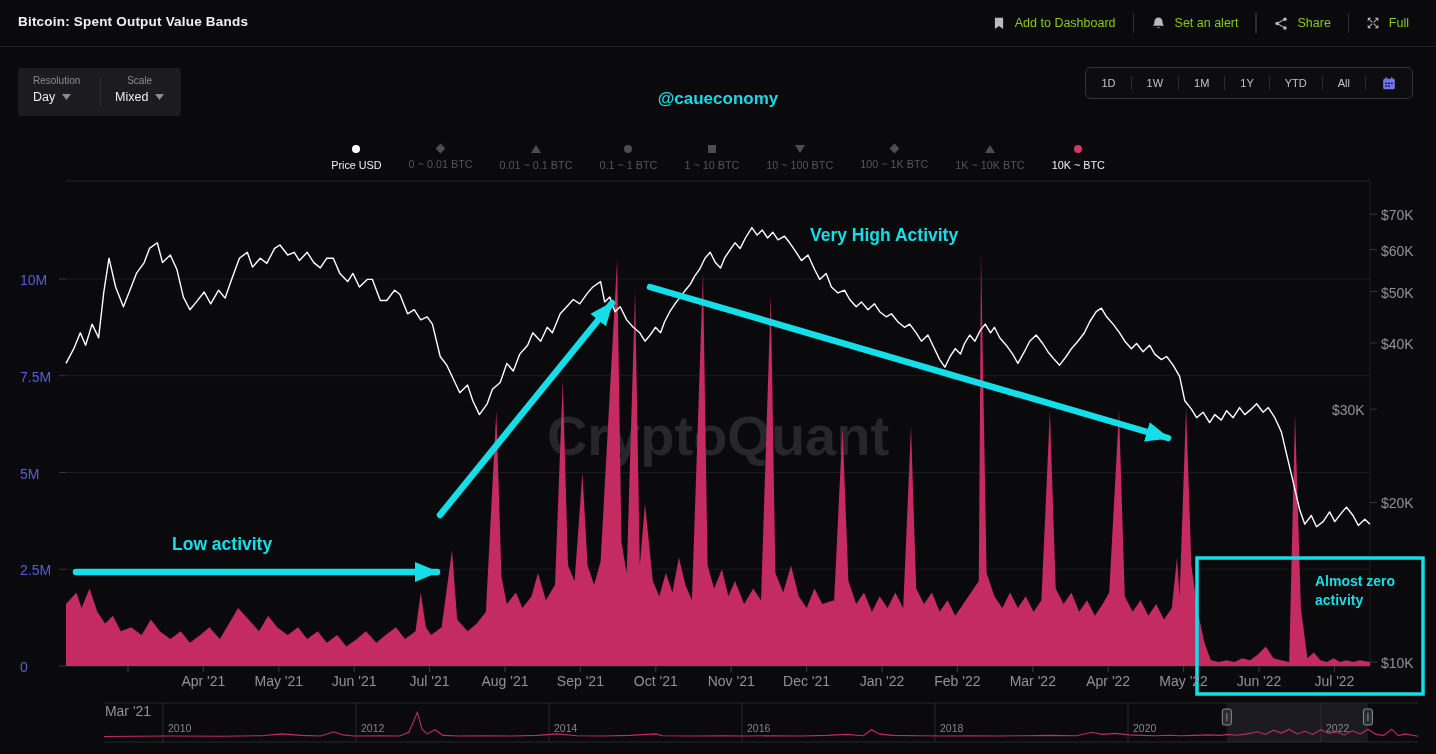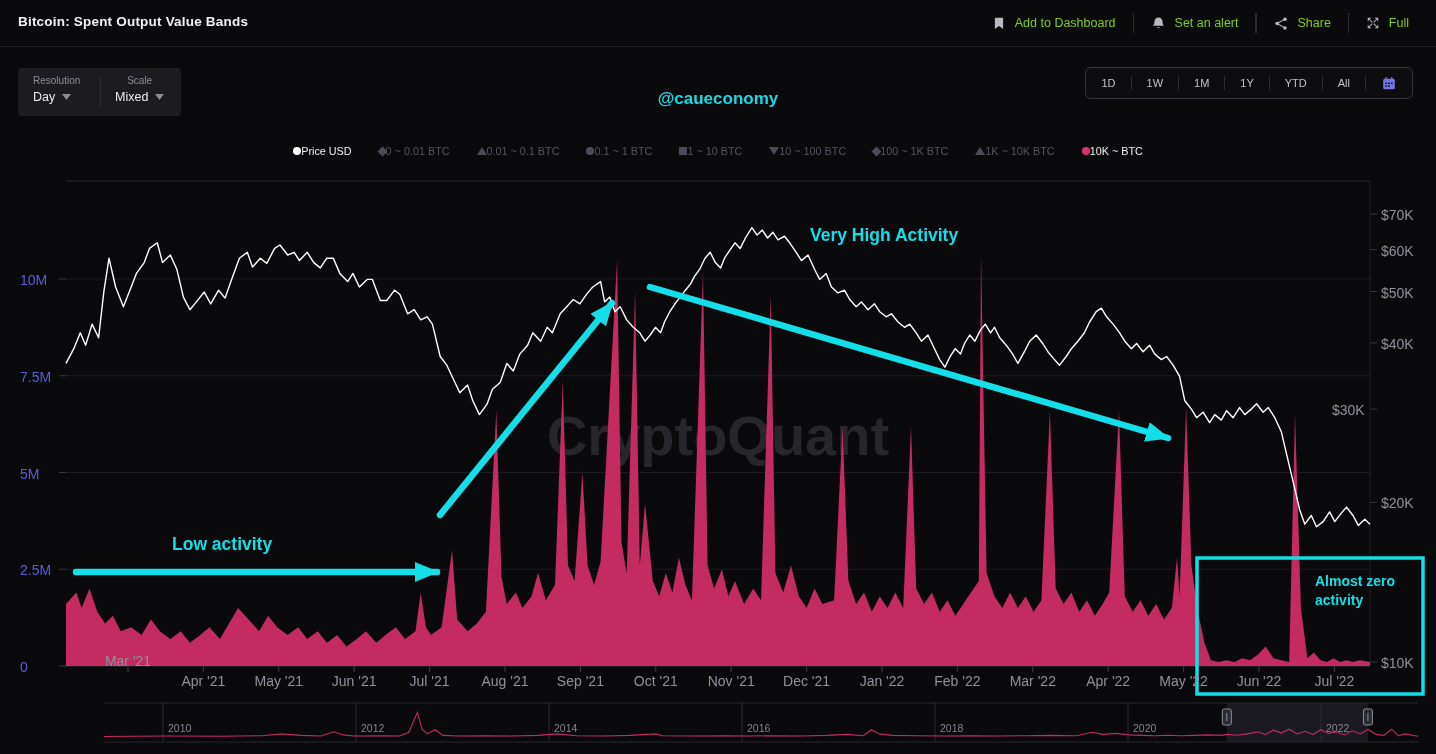--- a/index.html
+++ b/index.html
@@ -20,21 +20,21 @@
   .ctl-value{font-size:12.5px;color:#ececf0;display:flex;align-items:center;gap:7px;cursor:pointer;}
   .ctl1{left:15px;} .ctl2{left:97px;}
   .res-div{position:absolute;left:82px;top:9px;width:1px;height:30px;background:#2c2c33;}
   .handle{position:absolute;left:66px;top:89px;width:1304px;text-align:center;font-size:17px;font-weight:700;color:#1bd9e4;}
   .ranges{position:absolute;right:23px;top:67px;height:30px;display:flex;align-items:center;
           border:1px solid #34343c;border-radius:6px;background:#0d0d10;text-align:center;}
   .range-btn{padding:0 15px;height:30px;display:flex;align-items:center;font-size:11px;color:#c3c3ca;cursor:pointer;}
   .range-div{width:1px;height:14px;background:#2c2c33;}
   
   .legend{position:absolute;left:66px;top:145px;width:1304px;display:flex;justify-content:center;gap:27px;}
-  .legend-item{display:flex;align-items:center;gap:0;font-size:10.8px;cursor:pointer;white-space:nowrap;}
+  .legend-item{display:flex;align-items:center;gap:6px;font-size:10.8px;cursor:pointer;white-space:nowrap;flex-direction:column;}
   .legend-item.on{color:#f0f0f3;} .legend-item.off{color:#55555e;}
   .mk{display:inline-block;width:8px;height:8px;}
   .mk.circle{border-radius:50%;}
   .mk.diamond{transform:rotate(45deg);width:7px;height:7px;}
   .mk.square{}
   .mk.tri-up{width:0;height:0;background:transparent!important;border-left:5px solid transparent;
              border-right:5px solid transparent;border-bottom:8px solid;}
   .mk.tri-down{width:0;height:0;background:transparent!important;border-left:5px solid transparent;
                border-right:5px solid transparent;border-top:8px solid;}
   
@@ -258,21 +258,21 @@
       <div class="axlab left" style="left: 20px; top: 465.5px;">5M</div>
       <div class="axlab left" style="left: 20px; top: 368.75px;">7.5M</div>
       <div class="axlab left" style="left: 20px; top: 272px;">10M</div>
       <div class="axlab " style="left: 1381px; top: 655px;">$10K</div>
       <div class="axlab " style="left: 1381px; top: 495.454px;">$20K</div>
       <div class="axlab " style="left: 1332px; top: 402.126px;">$30K</div>
       <div class="axlab " style="left: 1381px; top: 335.908px;">$40K</div>
       <div class="axlab " style="left: 1381px; top: 284.546px;">$50K</div>
       <div class="axlab " style="left: 1381px; top: 242.58px;">$60K</div>
       <div class="axlab " style="left: 1381px; top: 207.098px;">$70K</div>
-      <div class="axlab xlab" style="left: 128px; top: 653px;">Mar '21</div>
+      <div class="axlab xlab" style="left: 128px; top: 703px;">Mar '21</div>
       <div class="axlab xlab" style="left: 203.4px; top: 673px;">Apr '21</div>
       <div class="axlab xlab" style="left: 278.8px; top: 673px;">May '21</div>
       <div class="axlab xlab" style="left: 354.2px; top: 673px;">Jun '21</div>
       <div class="axlab xlab" style="left: 429.6px; top: 673px;">Jul '21</div>
       <div class="axlab xlab" style="left: 505px; top: 673px;">Aug '21</div>
       <div class="axlab xlab" style="left: 580.4px; top: 673px;">Sep '21</div>
       <div class="axlab xlab" style="left: 655.8px; top: 673px;">Oct '21</div>
       <div class="axlab xlab" style="left: 731.2px; top: 673px;">Nov '21</div>
       <div class="axlab xlab" style="left: 806.6px; top: 673px;">Dec '21</div>
       <div class="axlab xlab" style="left: 882px; top: 673px;">Jan '22</div>

